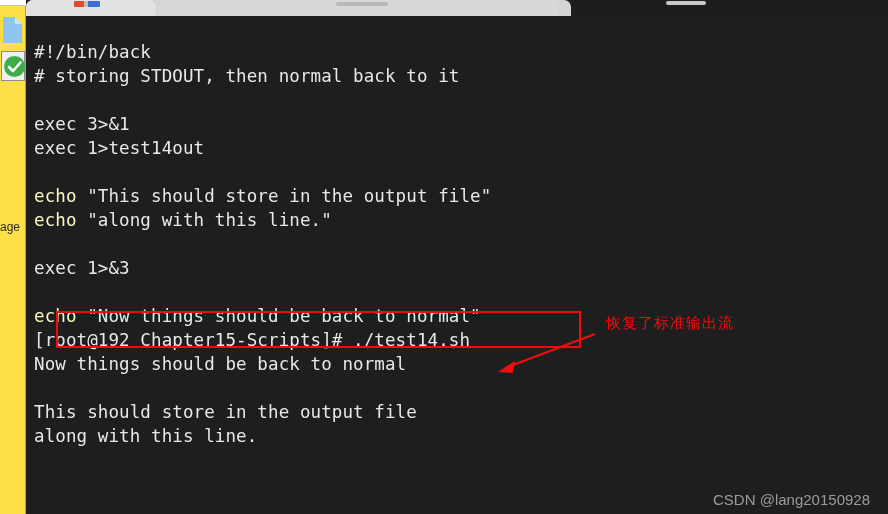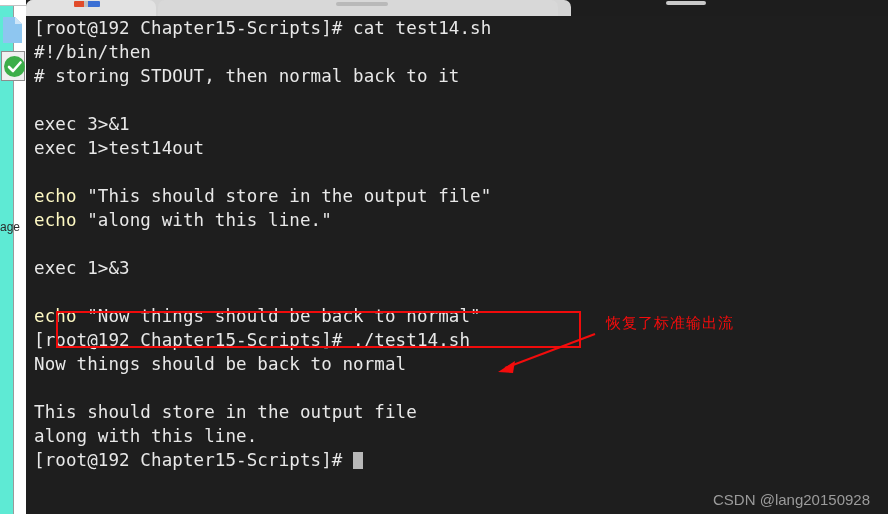--- a/index.html
+++ b/index.html
@@ -14,23 +14,23 @@
     overflow: hidden;
     background: #ffffff;
     font-family: "Liberation Sans", sans-serif;
   }
 
   
   .left-strip {
     position: absolute;
     left: 0;
     top: 0;
-    width: 14px;
+    width: 26px;
     height: 514px;
-    background: #5eead4;
+    background: #fde047;
     border-right: 1px solid #9a9a9a;
     box-sizing: border-box;
   }
   .left-strip-topline {
     position: absolute;
     left: 0;
     top: 0;
     width: 26px;
     height: 6px;
     background: #ffffff;
@@ -241,38 +241,36 @@
       <div class="tab-favicon"></div>
     </div>
     <div class="tab tab-b">
       <div class="tab-title-bar"></div>
     </div>
     <div class="tab-right-stub"></div>
   </div>
 
   <div class="terminal">
     <div class="term-inner">
-      <div class="term-line" id="tl-l1" style="top:0px"><span>[root@192 Chapter15-Scripts]# cat test14.sh</span></div>
-      <div class="term-line" id="tl-l2" style="top:24px"><span>#!/bin/then</span></div>
+      <div class="term-line" id="tl-l2" style="top:24px"><span>#!/bin/back</span></div>
       <div class="term-line" id="tl-l3" style="top:48px"><span># storing STDOUT, then normal back to it</span></div>
       <div class="term-line" id="tl-l4" style="top:72px"><span></span></div>
       <div class="term-line" id="tl-l5" style="top:96px"><span>exec 3&gt;&amp;1</span></div>
       <div class="term-line" id="tl-l6" style="top:120px"><span>exec 1&gt;test14out</span></div>
       <div class="term-line" id="tl-l7" style="top:144px"><span></span></div>
       <div class="term-line" id="tl-l8" style="top:168px"><span class="kw-echo">echo</span><span> "This should store in the output file"</span></div>
       <div class="term-line" id="tl-l9" style="top:192px"><span class="kw-echo">echo</span><span> "along with this line."</span></div>
       <div class="term-line" id="tl-l10" style="top:216px"><span></span></div>
       <div class="term-line" id="tl-l11" style="top:240px"><span>exec 1&gt;&amp;3</span></div>
       <div class="term-line" id="tl-l12" style="top:264px"><span></span></div>
       <div class="term-line" id="tl-l13" style="top:288px"><span class="kw-echo">echo</span><span> "Now things should be back to normal"</span></div>
       <div class="term-line" id="tl-l14" style="top:312px"><span>[root@192 Chapter15-Scripts]# ./test14.sh</span></div>
       <div class="term-line" id="tl-l15" style="top:336px"><span>Now things should be back to normal</span></div>
       <div class="term-line" id="tl-l17" style="top:384px"><span>This should store in the output file</span></div>
       <div class="term-line" id="tl-l18" style="top:408px"><span>along with this line.</span></div>
-      <div class="term-line" id="tl-l19" style="top:432px"><span>[root@192 Chapter15-Scripts]# </span><span class="cursor-block"></span></div>
     </div>
 
     <div class="anno-box"></div>
 
     <svg class="anno-svg" viewBox="0 0 862 498">
       <line x1="569" y1="318" x2="479" y2="352" stroke="#f30c0c" stroke-width="2"></line>
       <polygon points="472,356 489,345 487,357" fill="#f30c0c"></polygon>
     </svg>
 
     <div class="anno-text">恢复了标准输出流</div>

